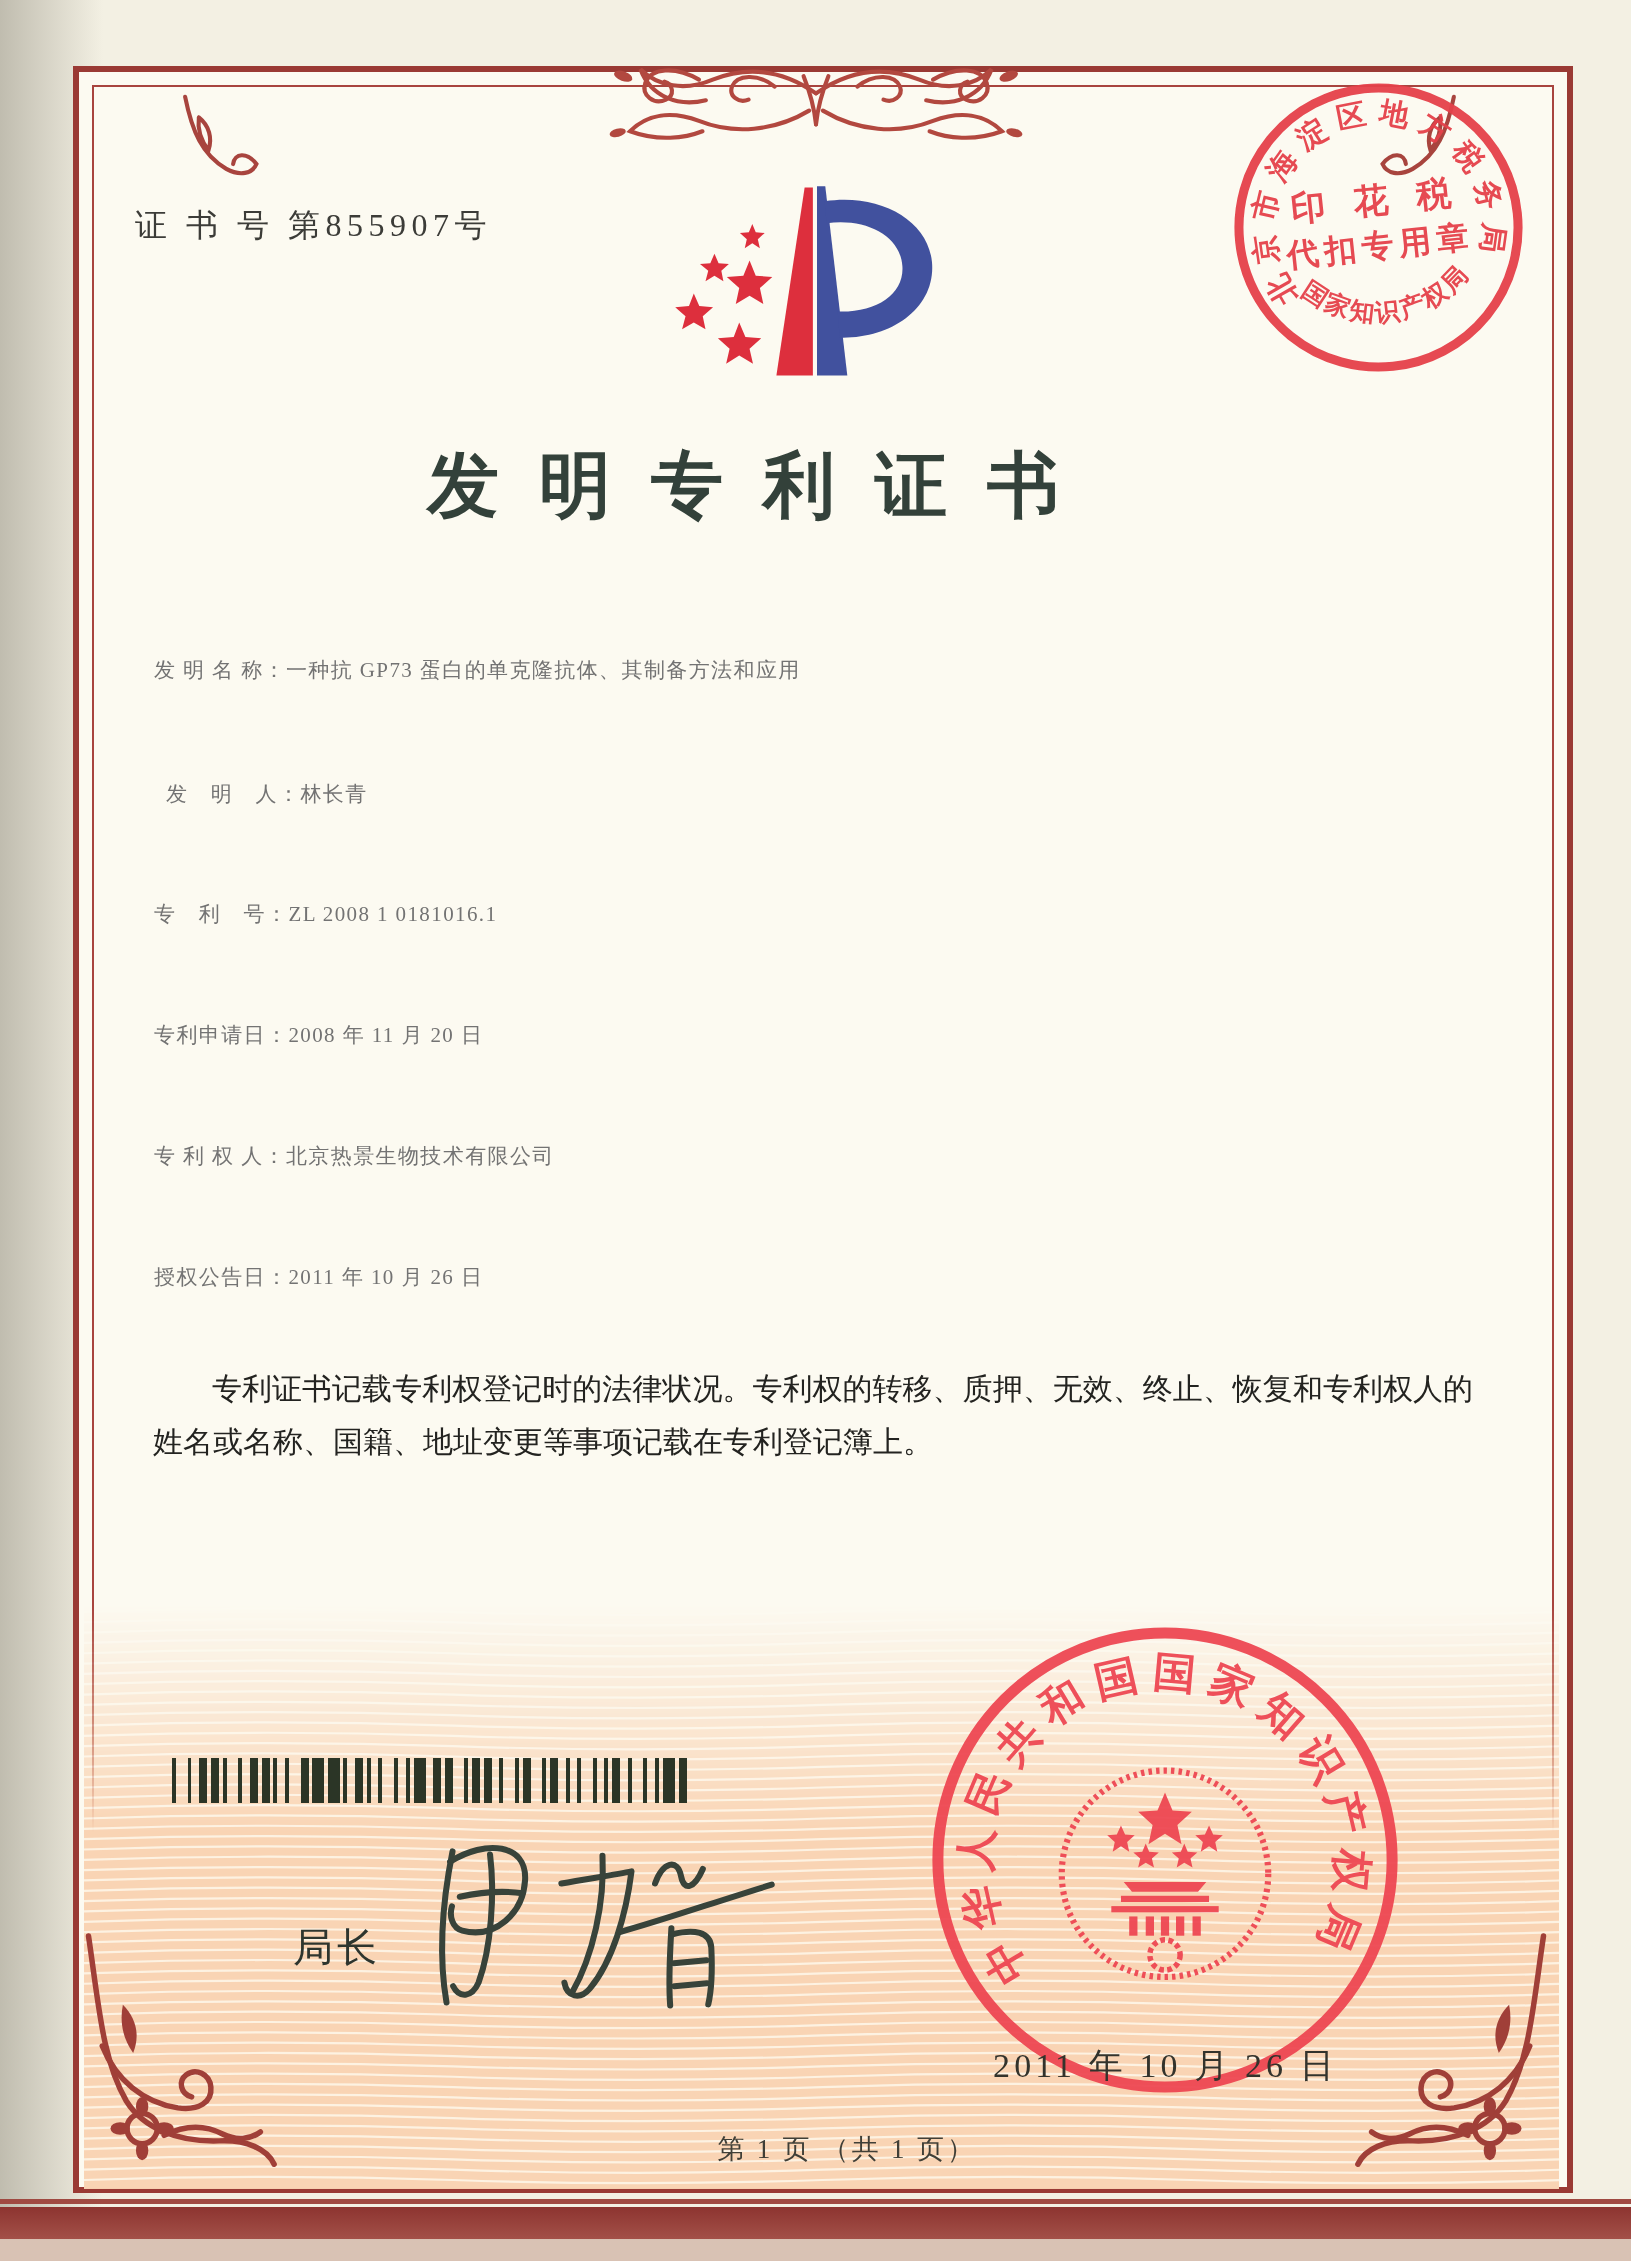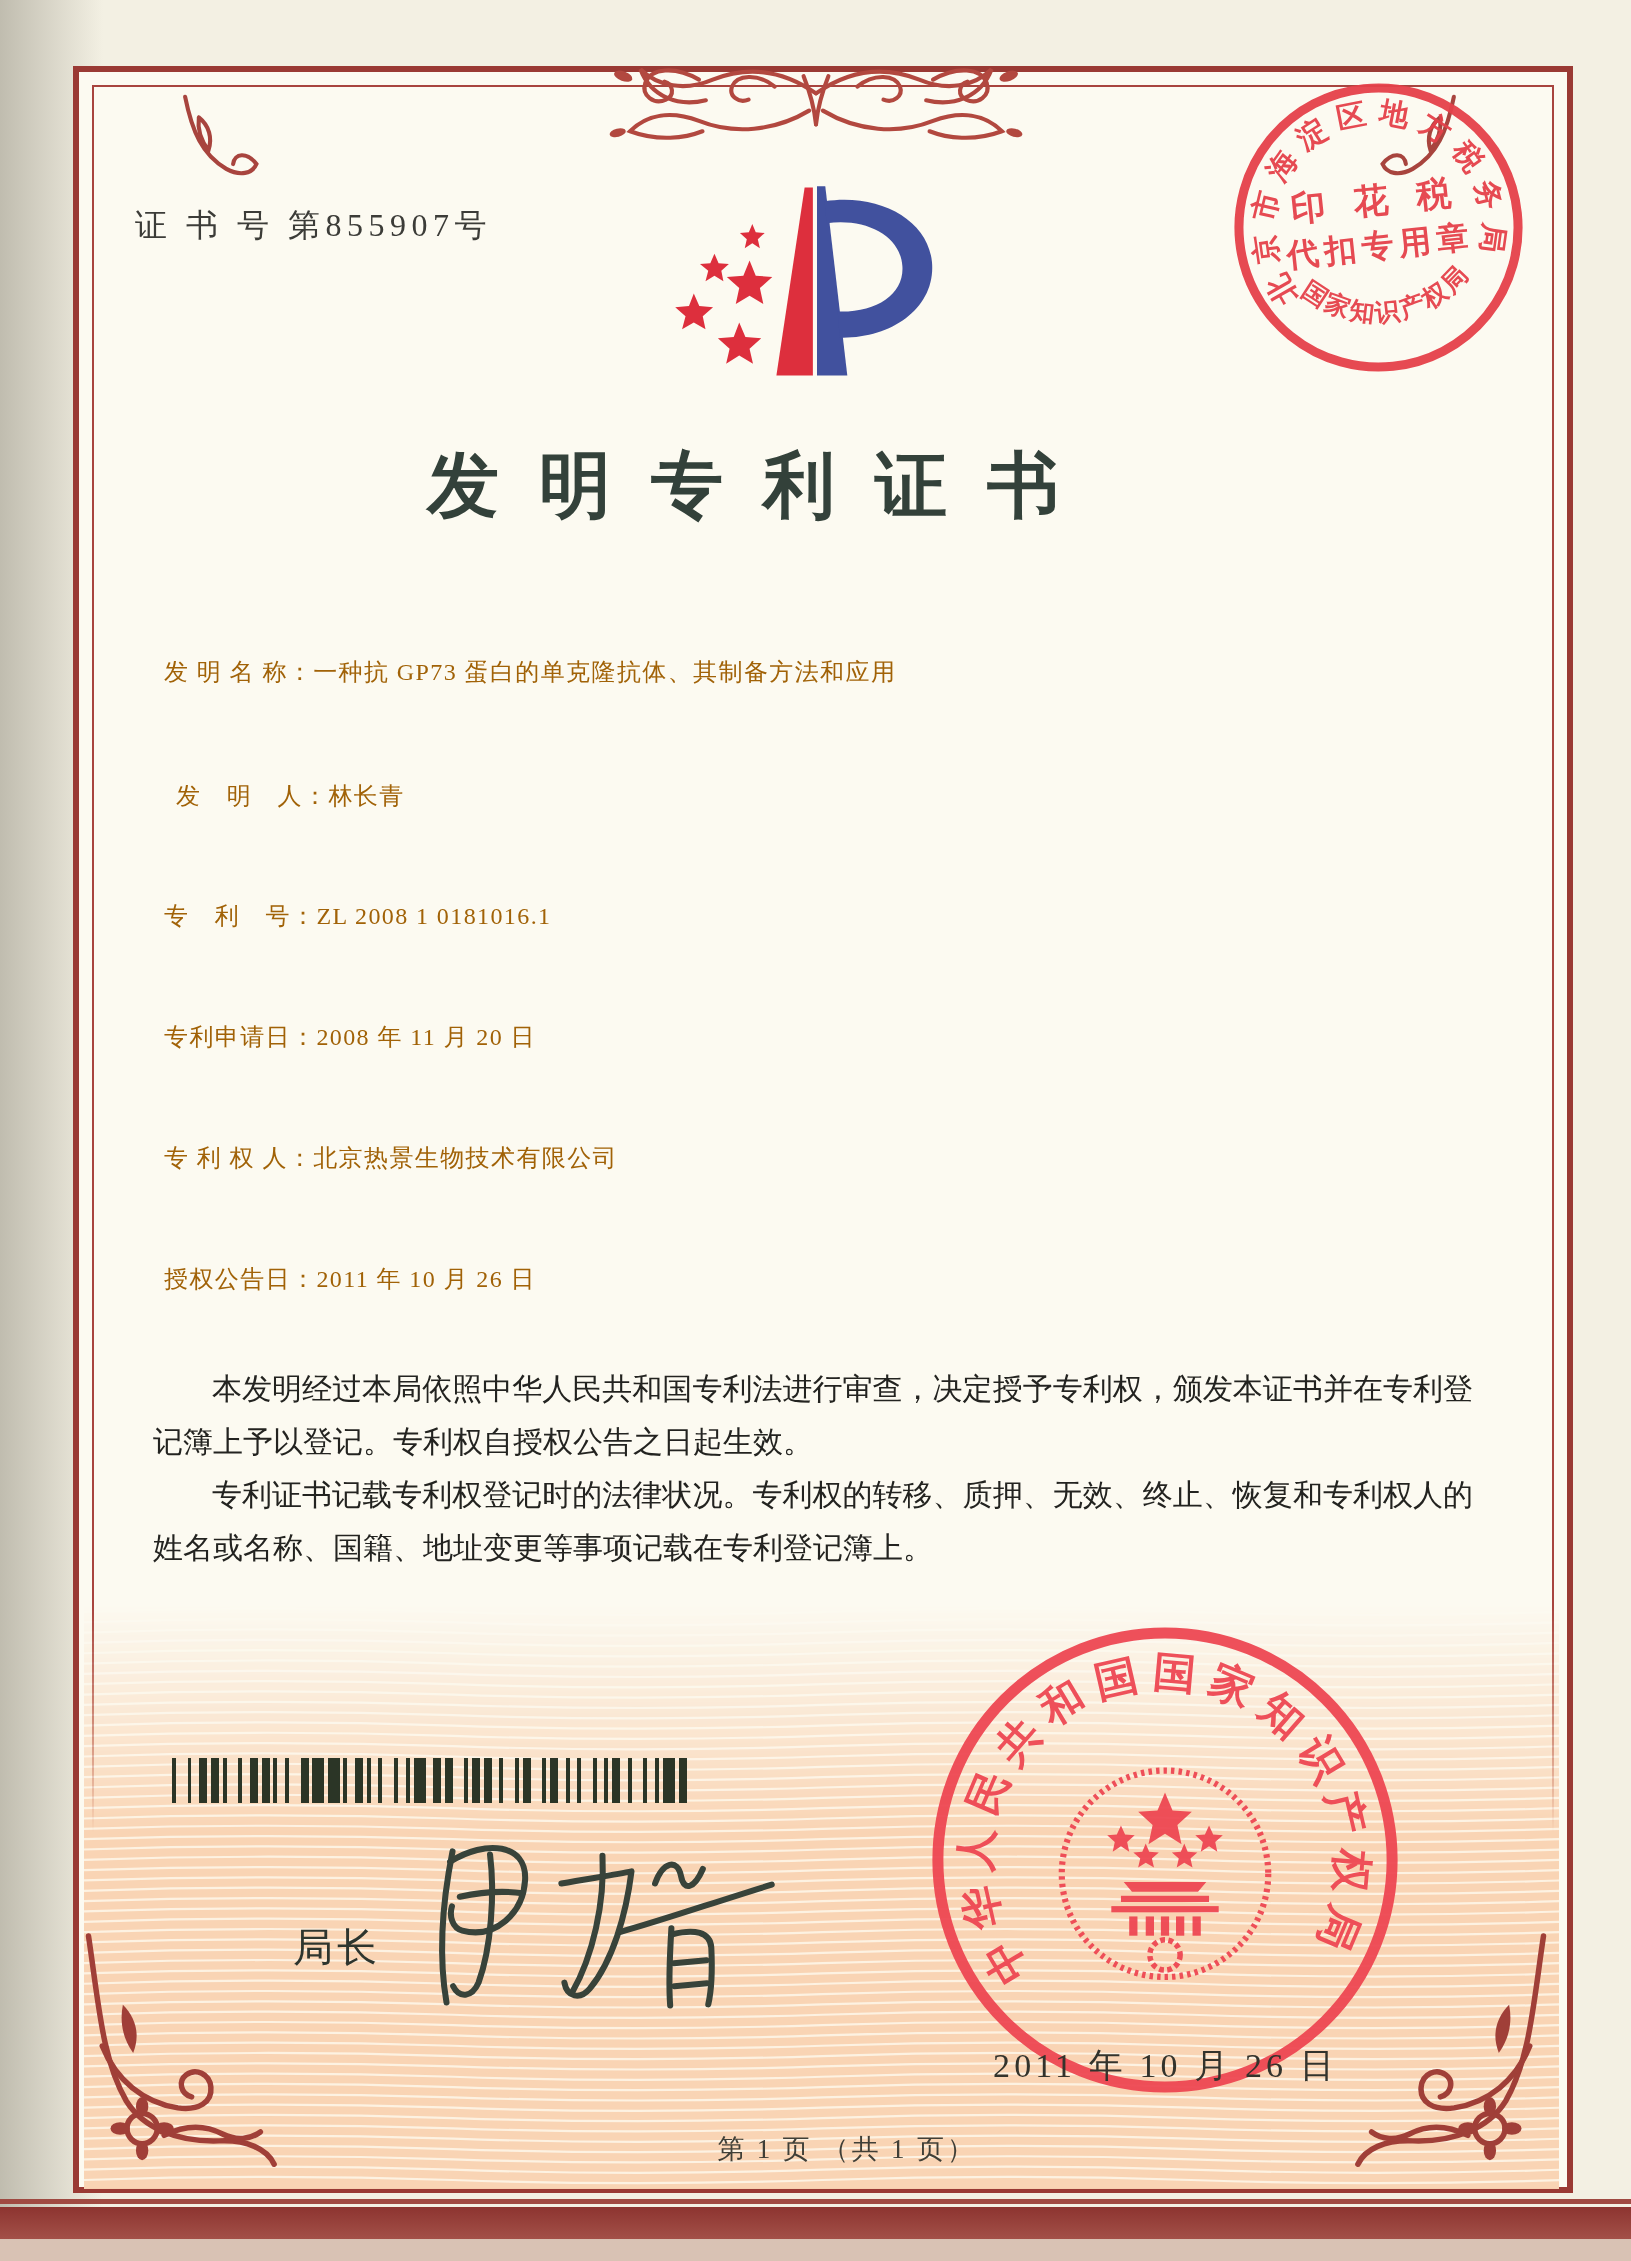--- a/index.html
+++ b/index.html
@@ -18,21 +18,21 @@
     border:6.9px solid #9a3a34;background:#fcfaf1;box-sizing:border-box;}
   .frame-inner{left:92px;top:85px;width:1462px;height:2088px;
     border:2.1px solid #a8443e;box-sizing:border-box;}
   
   .waves{left:84px;top:1605px;width:1475px;height:584px;overflow:hidden;
     -webkit-mask-image:linear-gradient(180deg, rgba(0,0,0,0) 0px, rgba(0,0,0,.55) 131px, #000 227px);
     mask-image:linear-gradient(180deg, rgba(0,0,0,0) 0px, rgba(0,0,0,.55) 131px, #000 227px);}
   .cert-number{left:135px;top:204px;font-size:32px;letter-spacing:5.5px;color:#3c3c38;}
   .title{left:73px;top:438px;width:1340px;text-align:center;
     font-size:72px;font-weight:600;letter-spacing:40px;text-indent:40px;color:#33413a;}
-  .field{left:164px;width:1329px;font-size:24px;color:#a16207;letter-spacing:1.4px;white-space:nowrap;}
+  .field{left:154px;width:1329px;font-size:21px;color:#737373;letter-spacing:1.4px;white-space:nowrap;}
   .f0{top:656px;} .f1{top:780px;margin-left:12px;} .f2{top:900px;} .f3{top:1021px;} .f4{top:1142px;} .f5{top:1263px;}
   .body-text{left:153px;top:1362px;width:1320px;font-size:30px;line-height:53px;
     color:#232320;text-align:justify;}
   .body-text p{margin:0;text-indent:59px;}
   .barcode{left:172px;top:1758px;width:522px;height:45px;}
   .director-label{left:293px;top:1920px;font-size:40px;letter-spacing:4.1px;color:#2e352e;}
   .signature{left:380px;top:1810px;width:399px;height:234px;}
   .seal{left:931px;top:1626px;width:468px;height:468px;opacity:.93;}
   .tax-stamp{left:1225px;top:74px;width:307px;height:307px;transform:rotate(-6deg);opacity:.95;}
   .seal-date{left:959px;top:2043px;width:413px;text-align:center;
@@ -168,21 +168,20 @@
 <div class="abs title">发明专利证书</div>
 
 <div class="abs field f0"><span>发 明 名 称：</span><span>一种抗 GP73 蛋白的单克隆抗体、其制备方法和应用</span></div>
 <div class="abs field f1"><span>发　明　人：</span><span>林长青</span></div>
 <div class="abs field f2"><span>专　利　号：</span><span>ZL 2008 1 0181016.1</span></div>
 <div class="abs field f3"><span>专利申请日：</span><span>2008 年 11 月 20 日</span></div>
 <div class="abs field f4"><span>专 利 权 人：</span><span>北京热景生物技术有限公司</span></div>
 <div class="abs field f5"><span>授权公告日：</span><span>2011 年 10 月 26 日</span></div>
 
 <div class="abs body-text">
-  <p>本发明经过本局依照中华人民共和国专利法进行审查，决定授予专利权，颁发本证书并在专利登记簿上予以登记。专利权自授权公告之日起生效。</p>
   <p>专利证书记载专利权登记时的法律状况。专利权的转移、质押、无效、终止、恢复和专利权人的姓名或名称、国籍、地址变更等事项记载在专利登记簿上。</p>
 </div>
 
 <div class="abs barcode" style="position:absolute;">
     <div style="position:absolute;left:0px;top:0;width:3.9px;height:45px;background:#2b3526"></div>
     <div style="position:absolute;left:15.6px;top:0;width:3.9px;height:45px;background:#2b3526"></div>
     <div style="position:absolute;left:27px;top:0;width:7.8px;height:45px;background:#2b3526"></div>
     <div style="position:absolute;left:39px;top:0;width:7.8px;height:45px;background:#2b3526"></div>
     <div style="position:absolute;left:51px;top:0;width:3.9px;height:45px;background:#2b3526"></div>
     <div style="position:absolute;left:66px;top:0;width:3.9px;height:45px;background:#2b3526"></div>

